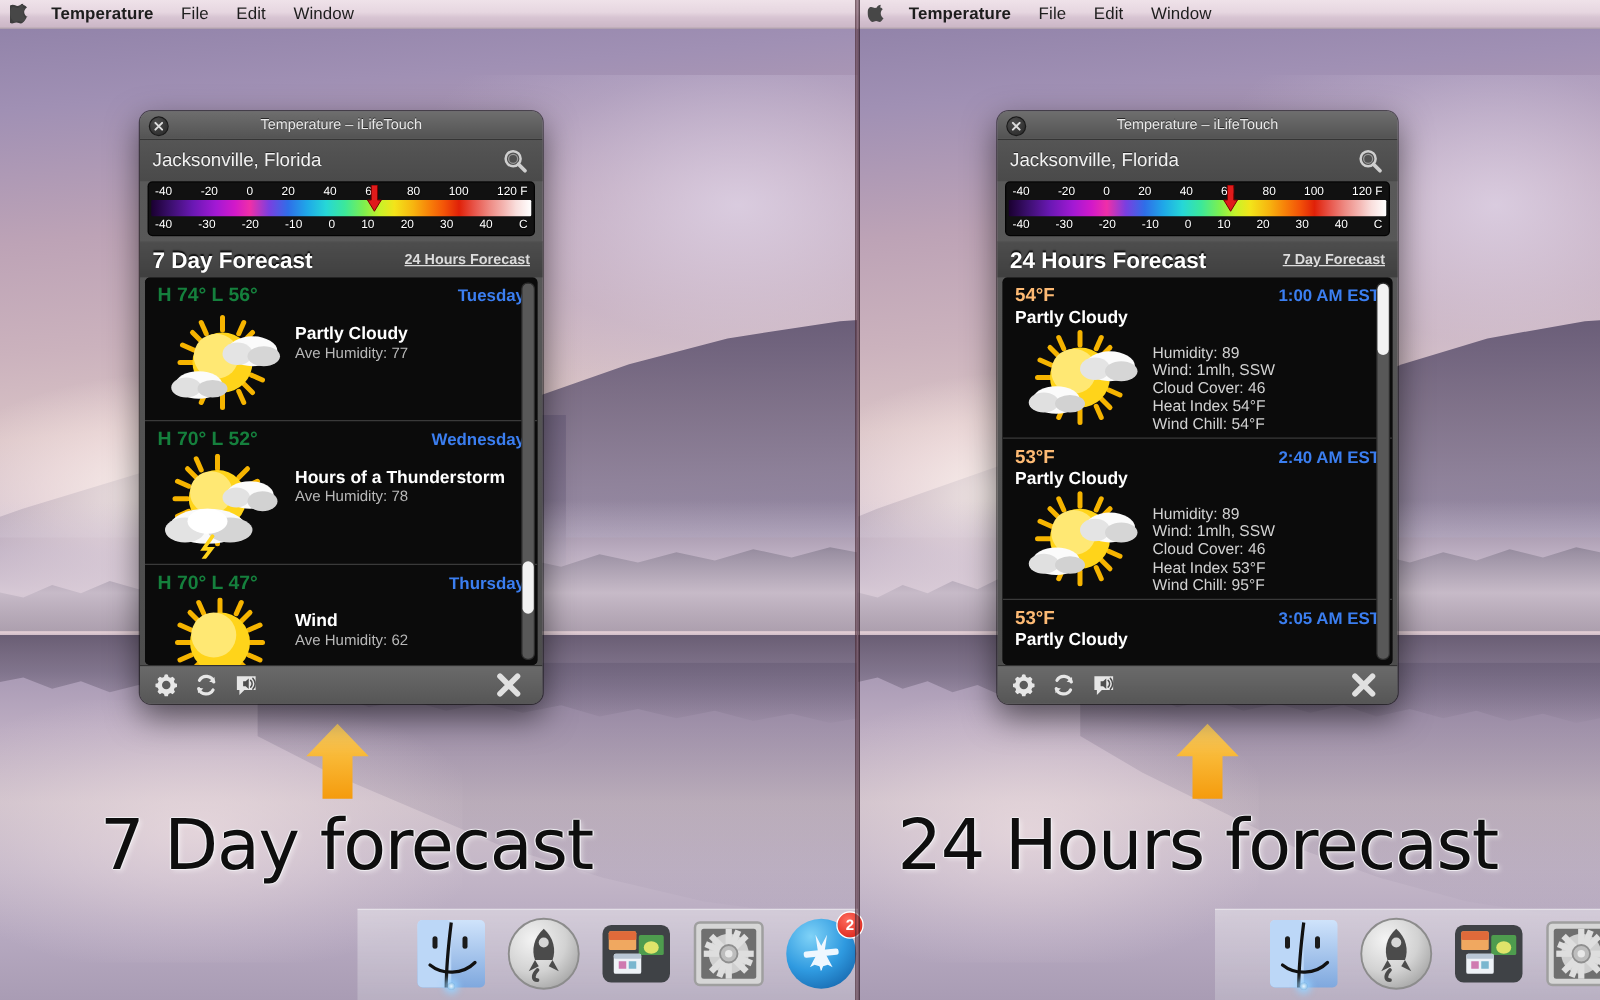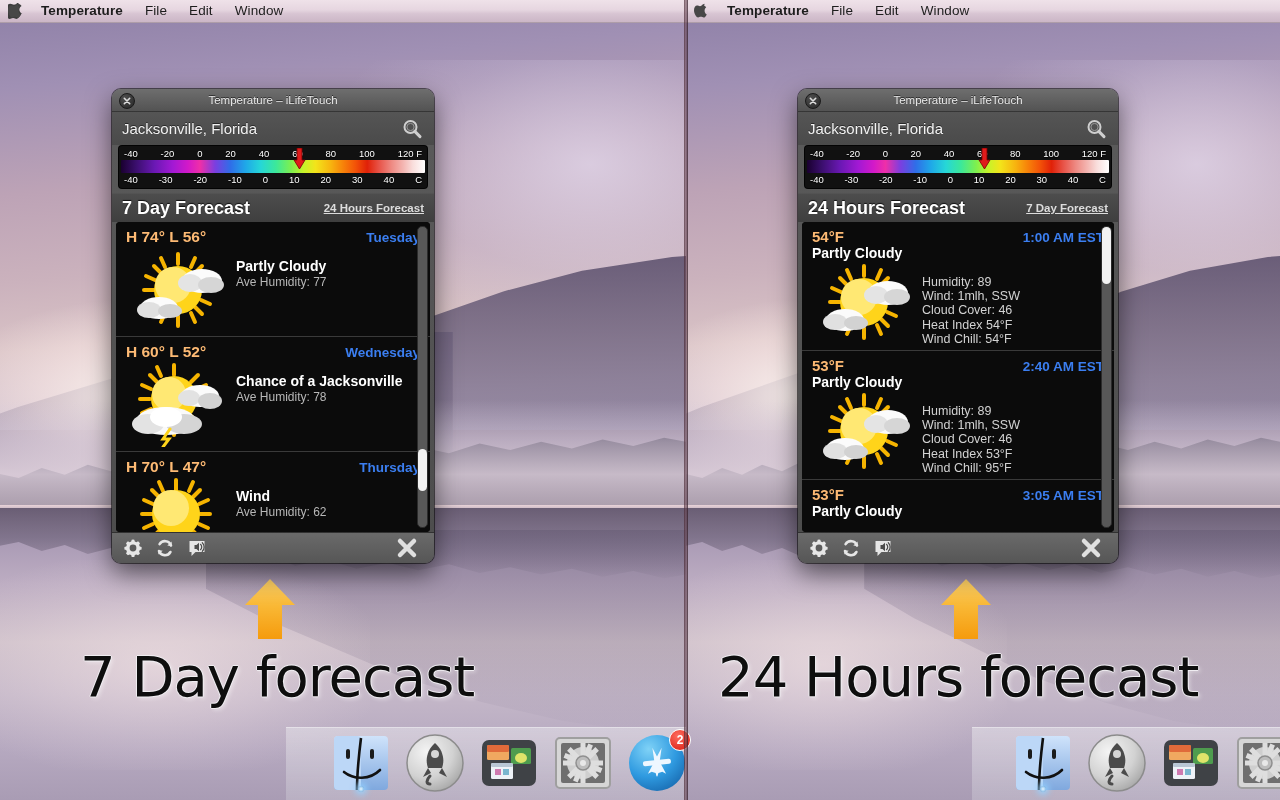--- a/index.html
+++ b/index.html
@@ -103,21 +103,21 @@
   .sectionhead .h{font-size:18px;font-weight:bold;color:#ffffff;text-shadow:0 -1px 1px rgba(0,0,0,.8);}
   .sectionhead .alt{font-size:11.5px;font-weight:bold;color:#dcdcdc;text-decoration:underline;cursor:pointer;}
 
   .listwrap{position:relative;background:#0a0a0a;margin:0 4px;border-radius:4px;overflow:hidden;}
   .list{height:310px;overflow:hidden;position:relative;background:#0b0b0b;}
 
   
   .drow{position:relative;padding:6px 10px 4px;border-bottom:1px solid #3a3a3a;}
   .drow:last-child{border-bottom:none;}
   .dtop{display:flex;justify-content:space-between;align-items:baseline;}
-  .hl{font-size:15.5px;font-weight:bold;color:#fdba74;}
+  .hl{font-size:15.5px;font-weight:bold;color:#15803d;}
   .day{font-size:13.5px;font-weight:bold;color:#3b7ef0;}
   .dbody{display:flex;align-items:flex-start;margin-top:2px;}
   .iconbox{width:110px;height:84px;position:relative;flex:0 0 110px;}
   .dtext{padding-top:10px;}
   .cond{font-size:14px;font-weight:bold;color:#ffffff;line-height:16px;max-width:175px;}
   .hum{font-size:12px;color:#b8b8b8;margin-top:1px;}
 
   
   .hrow{position:relative;padding:6px 10px 4px;border-bottom:1px solid #3a3a3a;}
   .hrow:last-child{border-bottom:none;}
@@ -332,21 +332,21 @@
             </div>
             <div class="dtext">
               <div class="cond">Partly Cloudy</div>
               <div class="hum">Ave Humidity: 77</div>
             </div>
           </div>
         </div>
 
         <div class="drow">
           <div class="dtop">
-            <div class="hl">H 60° L 52°</div>
+            <div class="hl">H 70° L 52°</div>
             <div class="day">Wednesday</div>
           </div>
           <div class="dbody">
             <div class="iconbox">
               <svg width="110" height="84" viewBox="0 0 110 84">
                 <g stroke="#f6b400" stroke-width="4" stroke-linecap="round">
                   <line x1="48" y1="2" x2="48" y2="12"></line>
                     <line x1="14" y1="36" x2="24" y2="36"></line>
                   <line x1="72" y1="36" x2="82" y2="36"></line>
                     <line x1="24" y1="12" x2="31" y2="19"></line>
@@ -365,21 +365,21 @@
                 <ellipse cx="63" cy="35" rx="11" ry="8" fill="#e2e2e2"></ellipse>
                 <ellipse cx="84" cy="38" rx="12" ry="8" fill="#d2d2d2"></ellipse>
                 <ellipse cx="40" cy="58" rx="30" ry="14" fill="#fafafa"></ellipse>
                 <ellipse cx="22" cy="61" rx="16" ry="10" fill="#e3e3e3"></ellipse>
                 <ellipse cx="58" cy="61" rx="18" ry="10" fill="#d5d5d5"></ellipse>
                 <ellipse cx="40" cy="54" rx="16" ry="10" fill="#ffffff"></ellipse>
                 <path d="M44 66 l-7 10 h6 l-6 8" stroke="#ffd41a" stroke-width="3" fill="none" stroke-linecap="round"></path>
               </svg>
             </div>
             <div class="dtext">
-              <div class="cond">Chance of a Jacksonville</div>
+              <div class="cond">Hours of a Thunderstorm</div>
               <div class="hum">Ave Humidity: 78</div>
             </div>
           </div>
         </div>
 
         <div class="drow">
           <div class="dtop">
             <div class="hl">H 70° L 47°</div>
             <div class="day">Thursday</div>
           </div>

